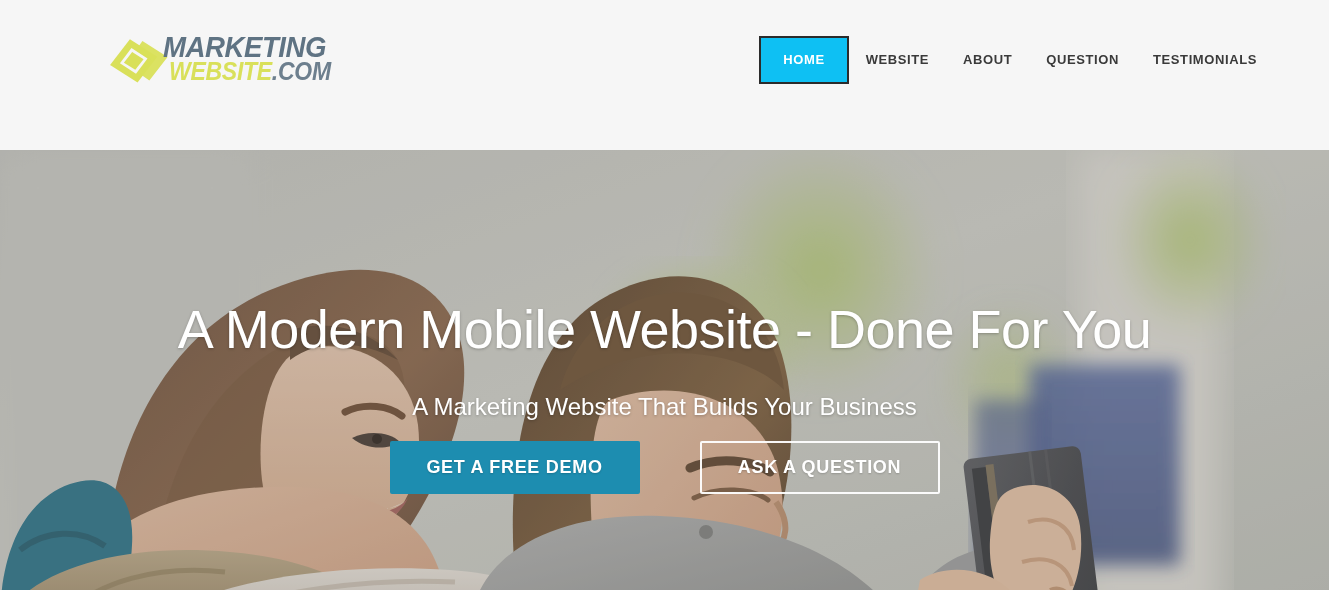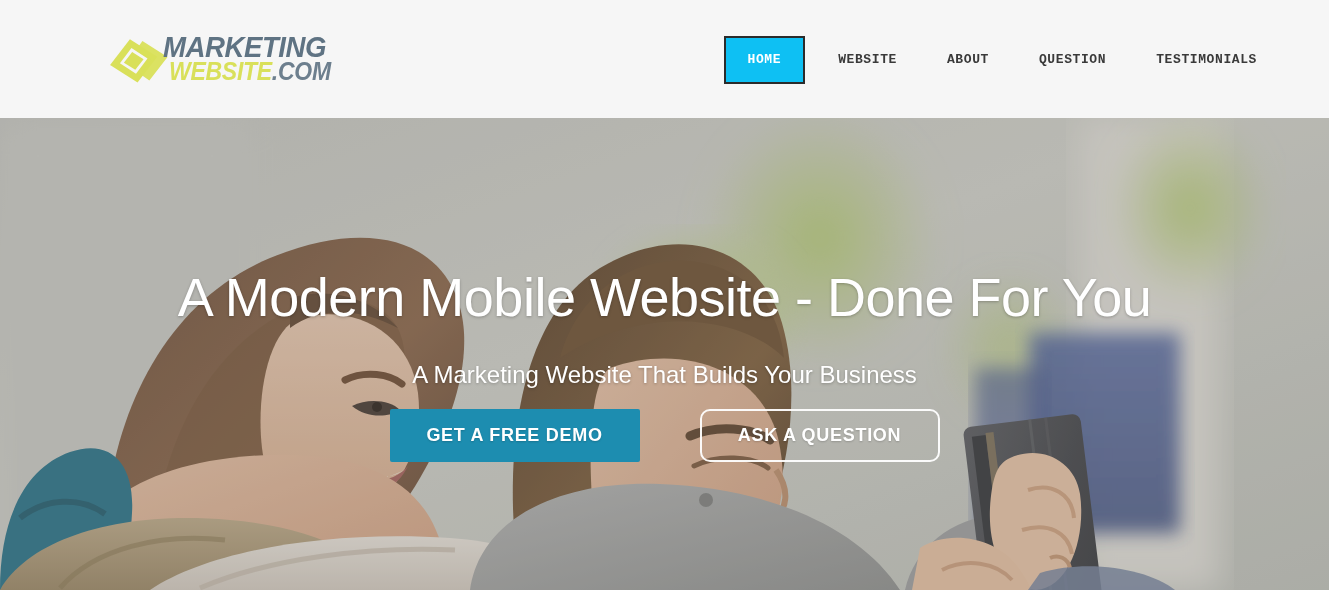--- a/index.html
+++ b/index.html
@@ -6,21 +6,21 @@
   html, body { width:1329px; height:590px; overflow:hidden; }
   body {
     font-family: "Liberation Sans", sans-serif;
     background:#ffffff;
   }
 
   
   .site-header{
     position:relative;
     width:1329px;
-    height:118px;
+    height:150px;
     background:#f6f6f6;
     display:flex;
     align-items:center;
   }
 
   .brand{
     position:absolute;
     left:108px;
     top:30px;
     width:210px;
@@ -64,22 +64,21 @@
   }
   .brand-web{ color:#d9e05a; }
   .brand-com{ color:#6d7f8e; }
 
   .main-nav{
     position:absolute;
     right:55px;
     top:36px;
     display:flex;
     align-items:flex-start;
-    gap:16px;
-    font-family:Liberation Mono, monospace;
+    gap:0;
   }
   .nav-item{
     font-size:13px;
     font-weight:bold;
     letter-spacing:0.6px;
     color:#3a3a3a;
     text-decoration:none;
     padding:10px 17px;
     display:inline-block;
     line-height:28px;
@@ -168,21 +167,21 @@
     text-align:center;
     border-radius:2px;
   }
   .btn-ghost{
     background:transparent;
     border:2px solid rgba(255,255,255,0.95);
     width:240px;
     height:53px;
     line-height:49px;
     text-align:center;
-    border-radius:10px;
+    border-radius:2px;
     margin-left:40px;
   }
 </style>
 </head>
 <body>
 
 <header class="site-header">
 
   <div class="brand">
 

